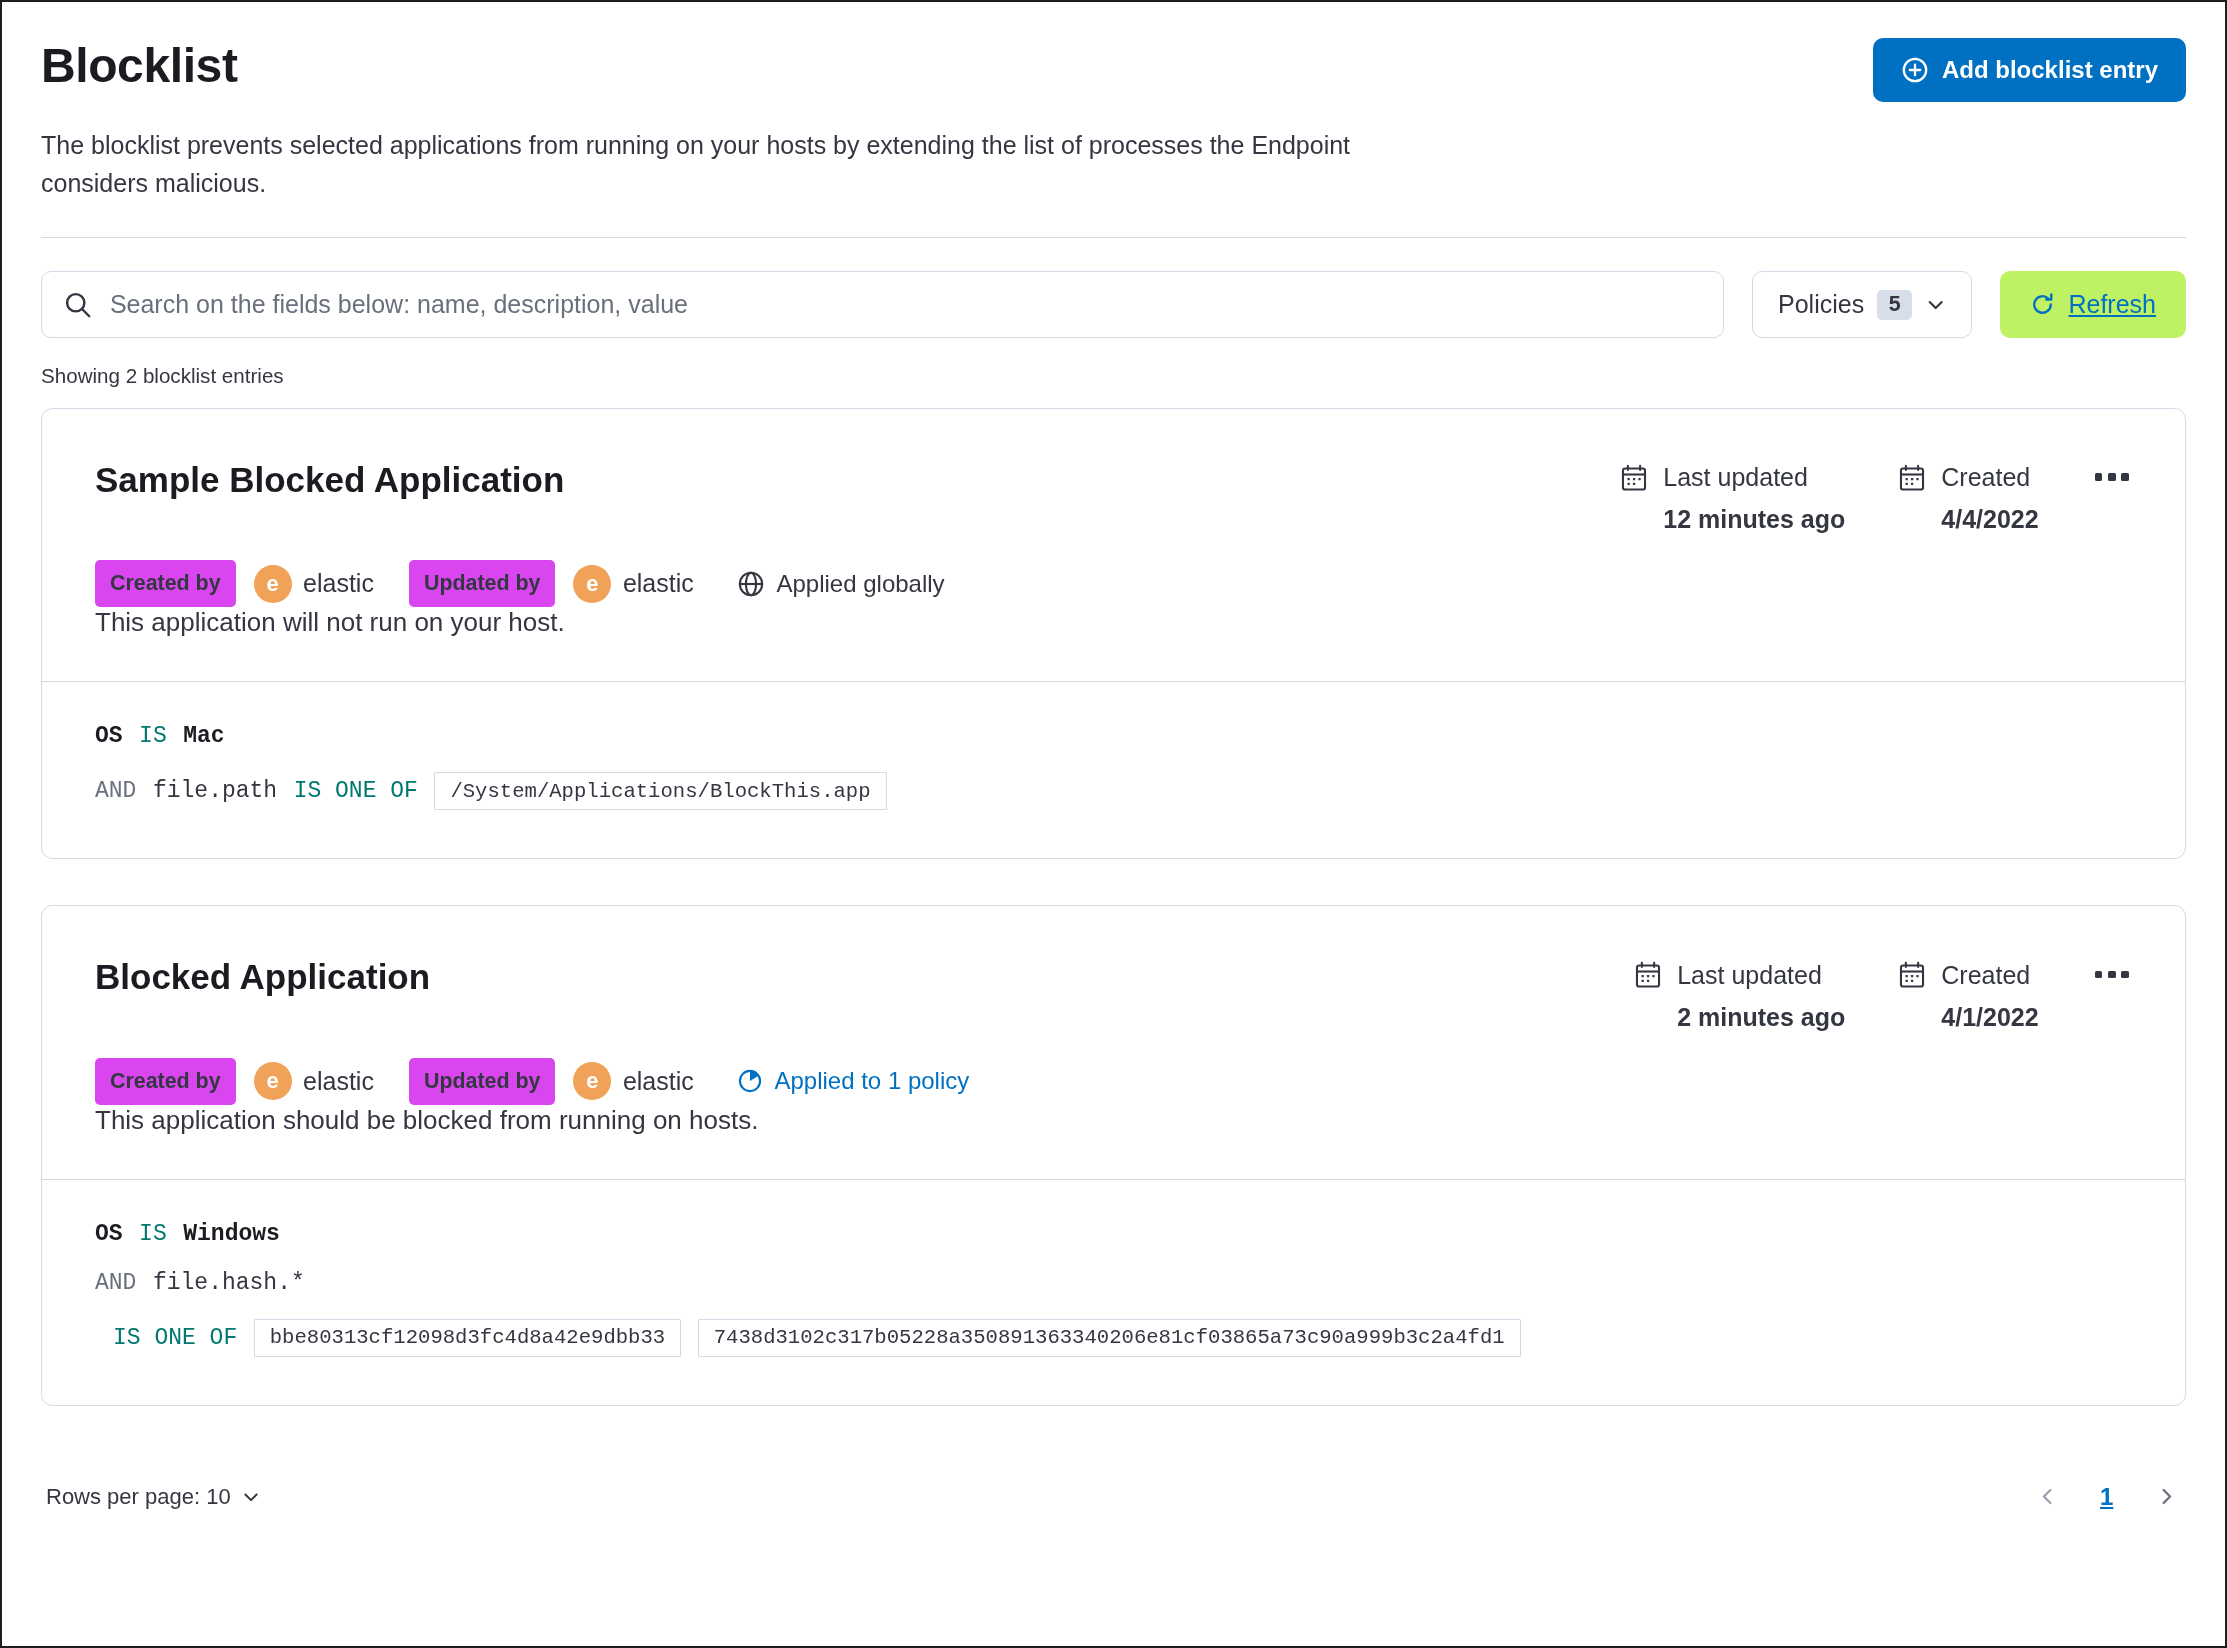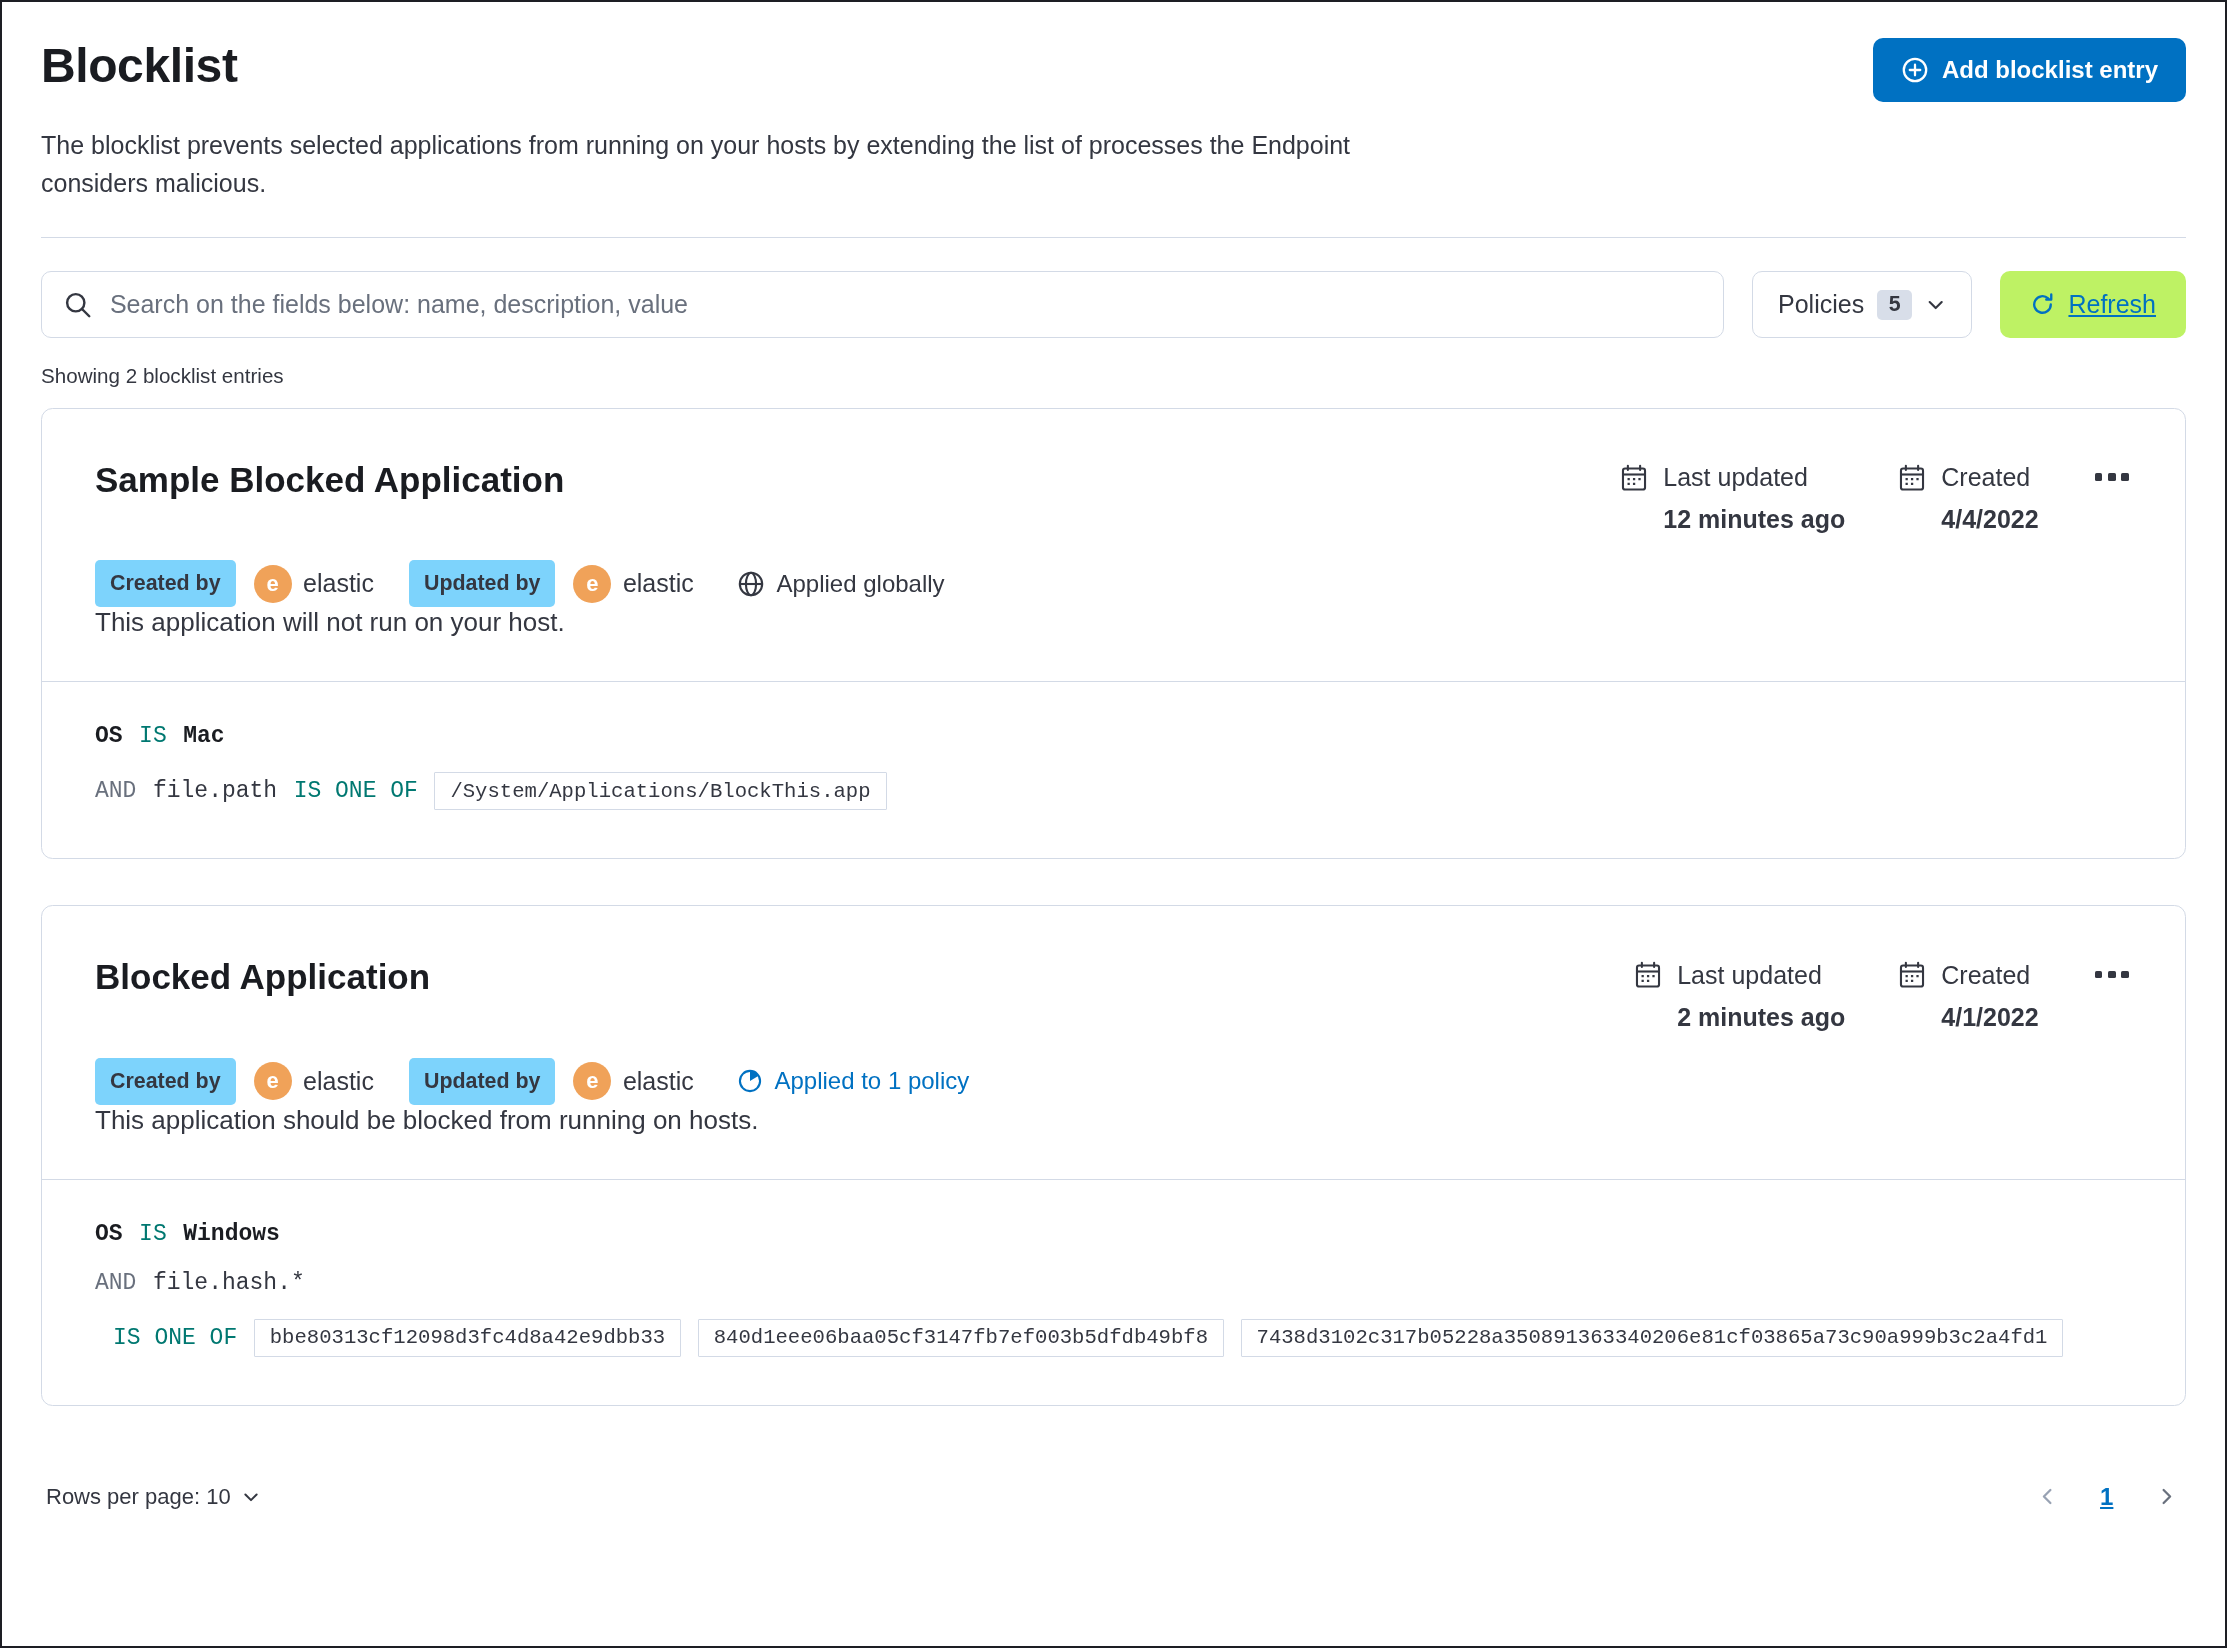--- a/index.html
+++ b/index.html
@@ -41,21 +41,21 @@
   .card-body { padding:51px 53px 0; }
   .card-head { display:flex; justify-content:space-between; align-items:flex-start; }
   .card-title { font-size:35px; font-weight:700; color:#1a1c21; }
   .card-meta { display:flex; gap:53px; align-items:flex-start; padding-top:3.3px; }
   .meta-top { display:flex; align-items:center; gap:15px; font-size:25px; color:#343741; }
   .meta-value { margin-left:43px; margin-top:13px; font-size:25px; font-weight:700; color:#343741; }
   .actions-btn { border:none; background:none; display:flex; gap:5.8px; padding:10px 3.3px; cursor:pointer; align-items:center; }
   .actions-btn i { width:7.4px; height:7.4px; border-radius:1.6px; background:#343741; display:block; }
 
   .badges-row { display:flex; align-items:center; margin-top:26px; }
-  .badge { background:#7dd3fc; border-radius:5px; padding:11px 15px; font-size:21.4px; font-weight:700; color:#343741; white-space:nowrap; }
+  .badge { background:#d946ef; border-radius:5px; padding:11px 15px; font-size:21.4px; font-weight:700; color:#343741; white-space:nowrap; }
   .avatar { width:38px; height:38px; border-radius:50%; background:#F0A259; color:#fff; display:flex; align-items:center; justify-content:center; font-size:22px; font-weight:700; margin-left:18px; }
   .user { font-size:25px; margin-left:11.5px; margin-right:35px; }
   .scope { display:inline-flex; align-items:center; gap:11.5px; font-size:24px; margin-left:8.2px; color:#343741; }
   .scope.policy { color:#0071C2; cursor:pointer; }
 
   .card-desc { font-size:26px; color:#343741; padding-bottom:43px; }
 
   .criteria { border-top:1.6px solid #D3DAE6; padding:41px 53px 48px; font-family:"Liberation Mono","DejaVu Sans Mono",monospace; font-size:23px; color:#343741; }
   .crit-line { display:flex; align-items:center; gap:16.5px; flex-wrap:wrap; }
   .crit-line + .crit-line { margin-top:23px; }
@@ -273,21 +273,20 @@
         <span class="op">IS</span>
         <span class="b">Windows</span>
       </div>
       <div class="crit-line">
         <span class="conj">AND</span>
         <span>file.hash.*</span>
       </div>
       <div class="crit-line indent">
         <span class="op">IS ONE OF</span>
         <span class="value-box">bbe80313cf12098d3fc4d8a42e9dbb33</span>
-        <span class="value-box">840d1eee06baa05cf3147fb7ef003b5dfdb49bf8</span>
         <span class="value-box">7438d3102c317b05228a350891363340206e81cf03865a73c90a999b3c2a4fd1</span>
       </div>
     </div>
   </section>
 
   <div class="page-footer">
     <button class="rows-btn">
       <span>Rows per page: 10</span>
       <span class="icon">
         <svg width="20" height="20" viewBox="0 0 16 16">

